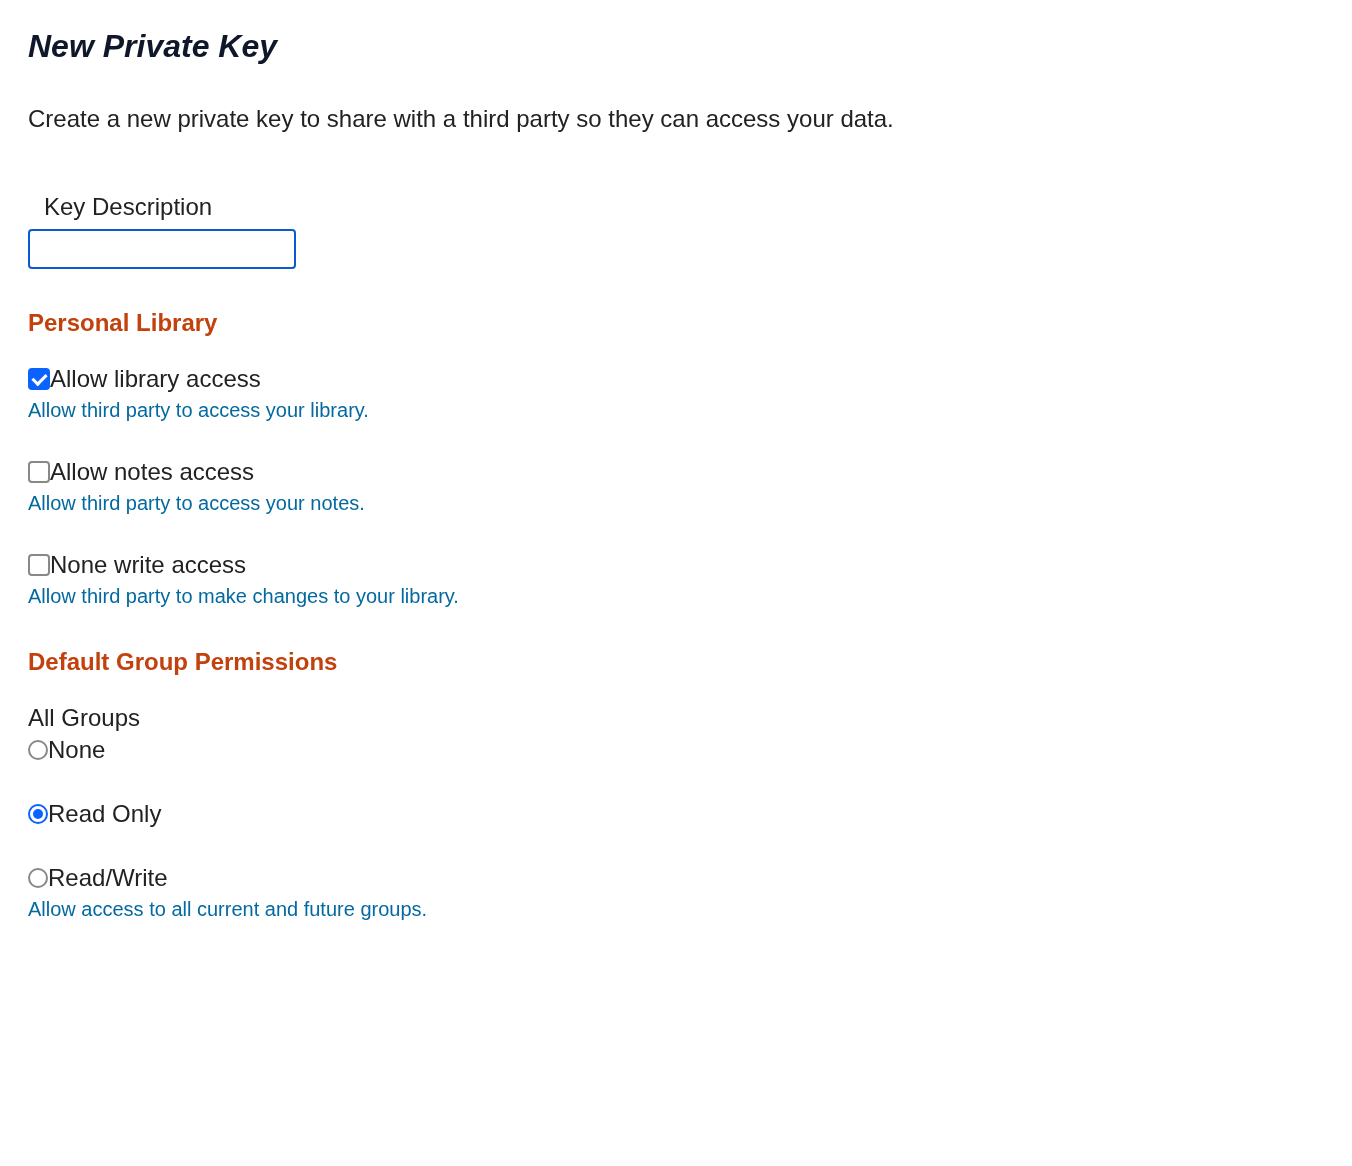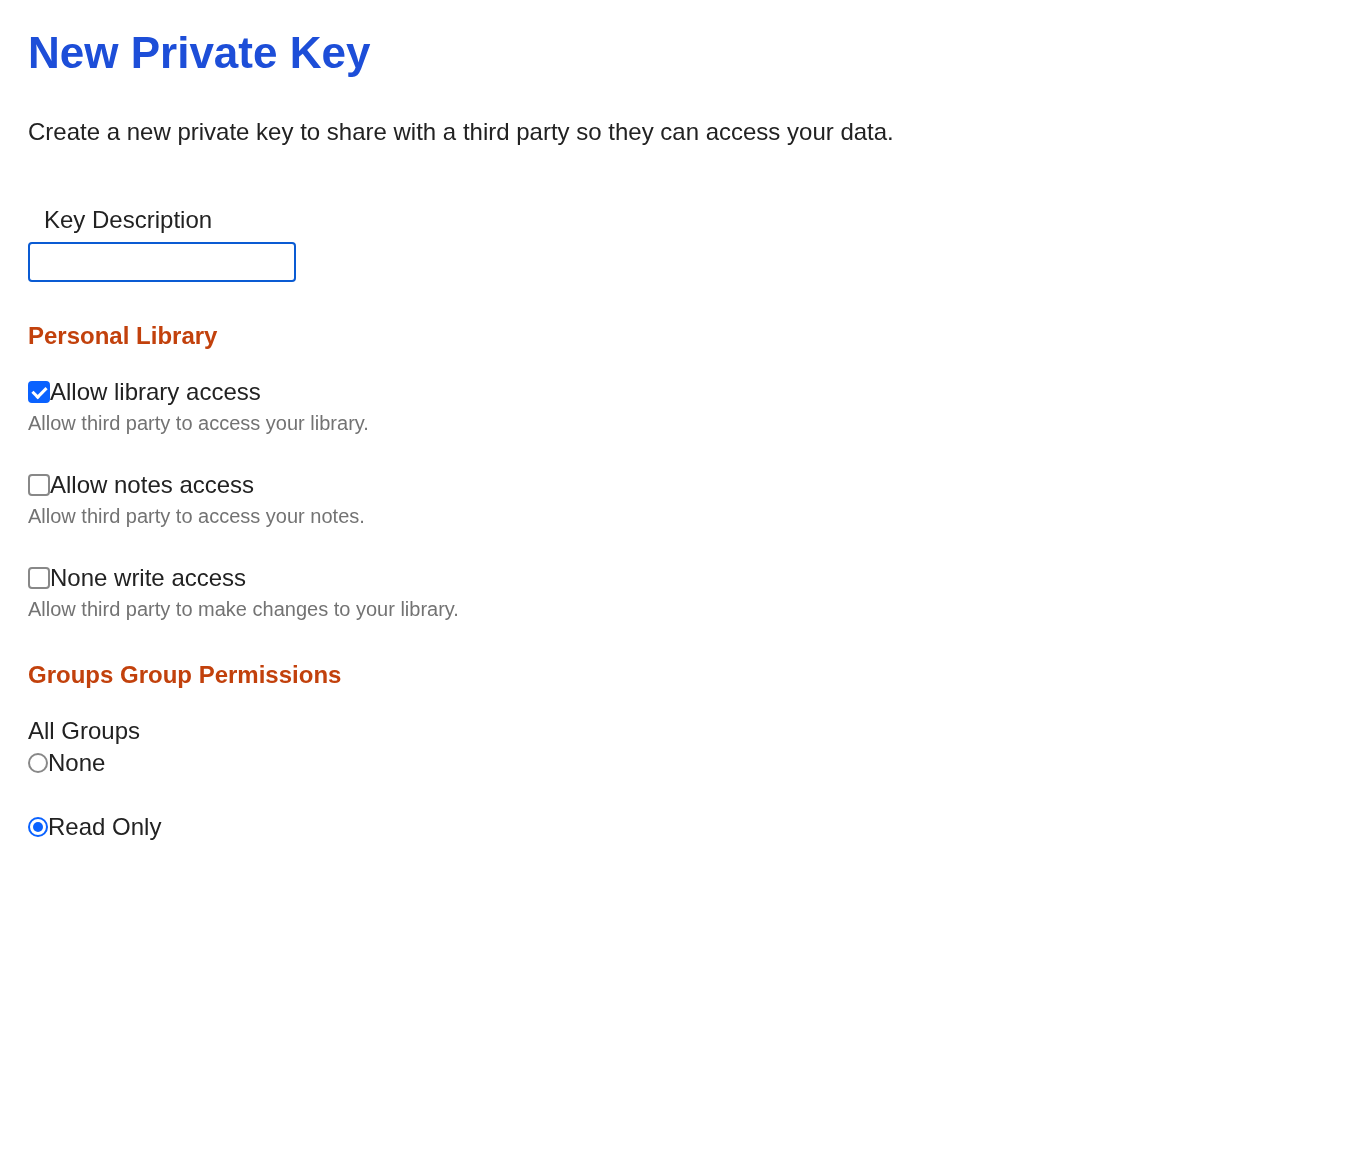--- a/index.html
+++ b/index.html
@@ -5,24 +5,25 @@
     * { box-sizing: border-box; }
     body {
       font-family: -apple-system, BlinkMacSystemFont, "Segoe UI", Helvetica, Arial, sans-serif;
       margin: 0;
       padding: 28px;
       color: #222;
       background: #fff;
       width: 1352px;
     }
     h1.page-title {
-      font-size: 44px;
+      font-size: 32px;
       font-weight: 700;
       margin: 0 0 40px 0;
-      color: #1d4ed8;
+      color: #0f172a;
+      font-style: italic;
     }
     p.page-subtitle {
       font-size: 24px;
       margin: 18px 0 60px 0;
       color: #222;
     }
     .field-label {
       font-size: 24px;
       color: #222;
       margin: 0 0 8px 16px;
@@ -50,21 +51,21 @@
     .option-main {
       display: flex;
       align-items: center;
     }
     .option-label {
       font-size: 24px;
       color: #222;
     }
     .option-desc {
       font-size: 20px;
-      color: #737373;
+      color: #0369a1;
       margin: 6px 0 0 0;
     }
     input[type="checkbox"].cb {
       appearance: none;
       -webkit-appearance: none;
       width: 22px;
       height: 22px;
       border: 2px solid #888;
       border-radius: 4px;
       background: #fff;
@@ -152,35 +153,42 @@
 </div>
 
 <div class="option-row">
   <div class="option-main">
     <input type="checkbox" class="cb" style="">
     <span class="option-label">None write access</span>
   </div>
   <p class="option-desc">Allow third party to make changes to your library.</p>
 </div>
 
-<h2 class="section-heading">Groups Group Permissions</h2>
+<h2 class="section-heading">Default Group Permissions</h2>
 
 <p class="sub-label">All Groups</p>
 
 <div class="radio-group">
   <div class="option-row tight">
     <div class="option-main">
       <input type="radio" class="rd" name="gperm" style="">
       <span class="option-label">None</span>
     </div>
   </div>
 
   <div class="option-row tight">
     <div class="option-main">
       <input type="radio" class="rd" name="gperm" checked="" style="">
       <span class="option-label">Read Only</span>
     </div>
   </div>
 
+  <div class="option-row">
+    <div class="option-main">
+      <input type="radio" class="rd" name="gperm" style="">
+      <span class="option-label">Read/Write</span>
+    </div>
+    <p class="option-desc">Allow access to all current and future groups.</p>
+  </div>
 </div>
 
 
 
 
 </body></html>

